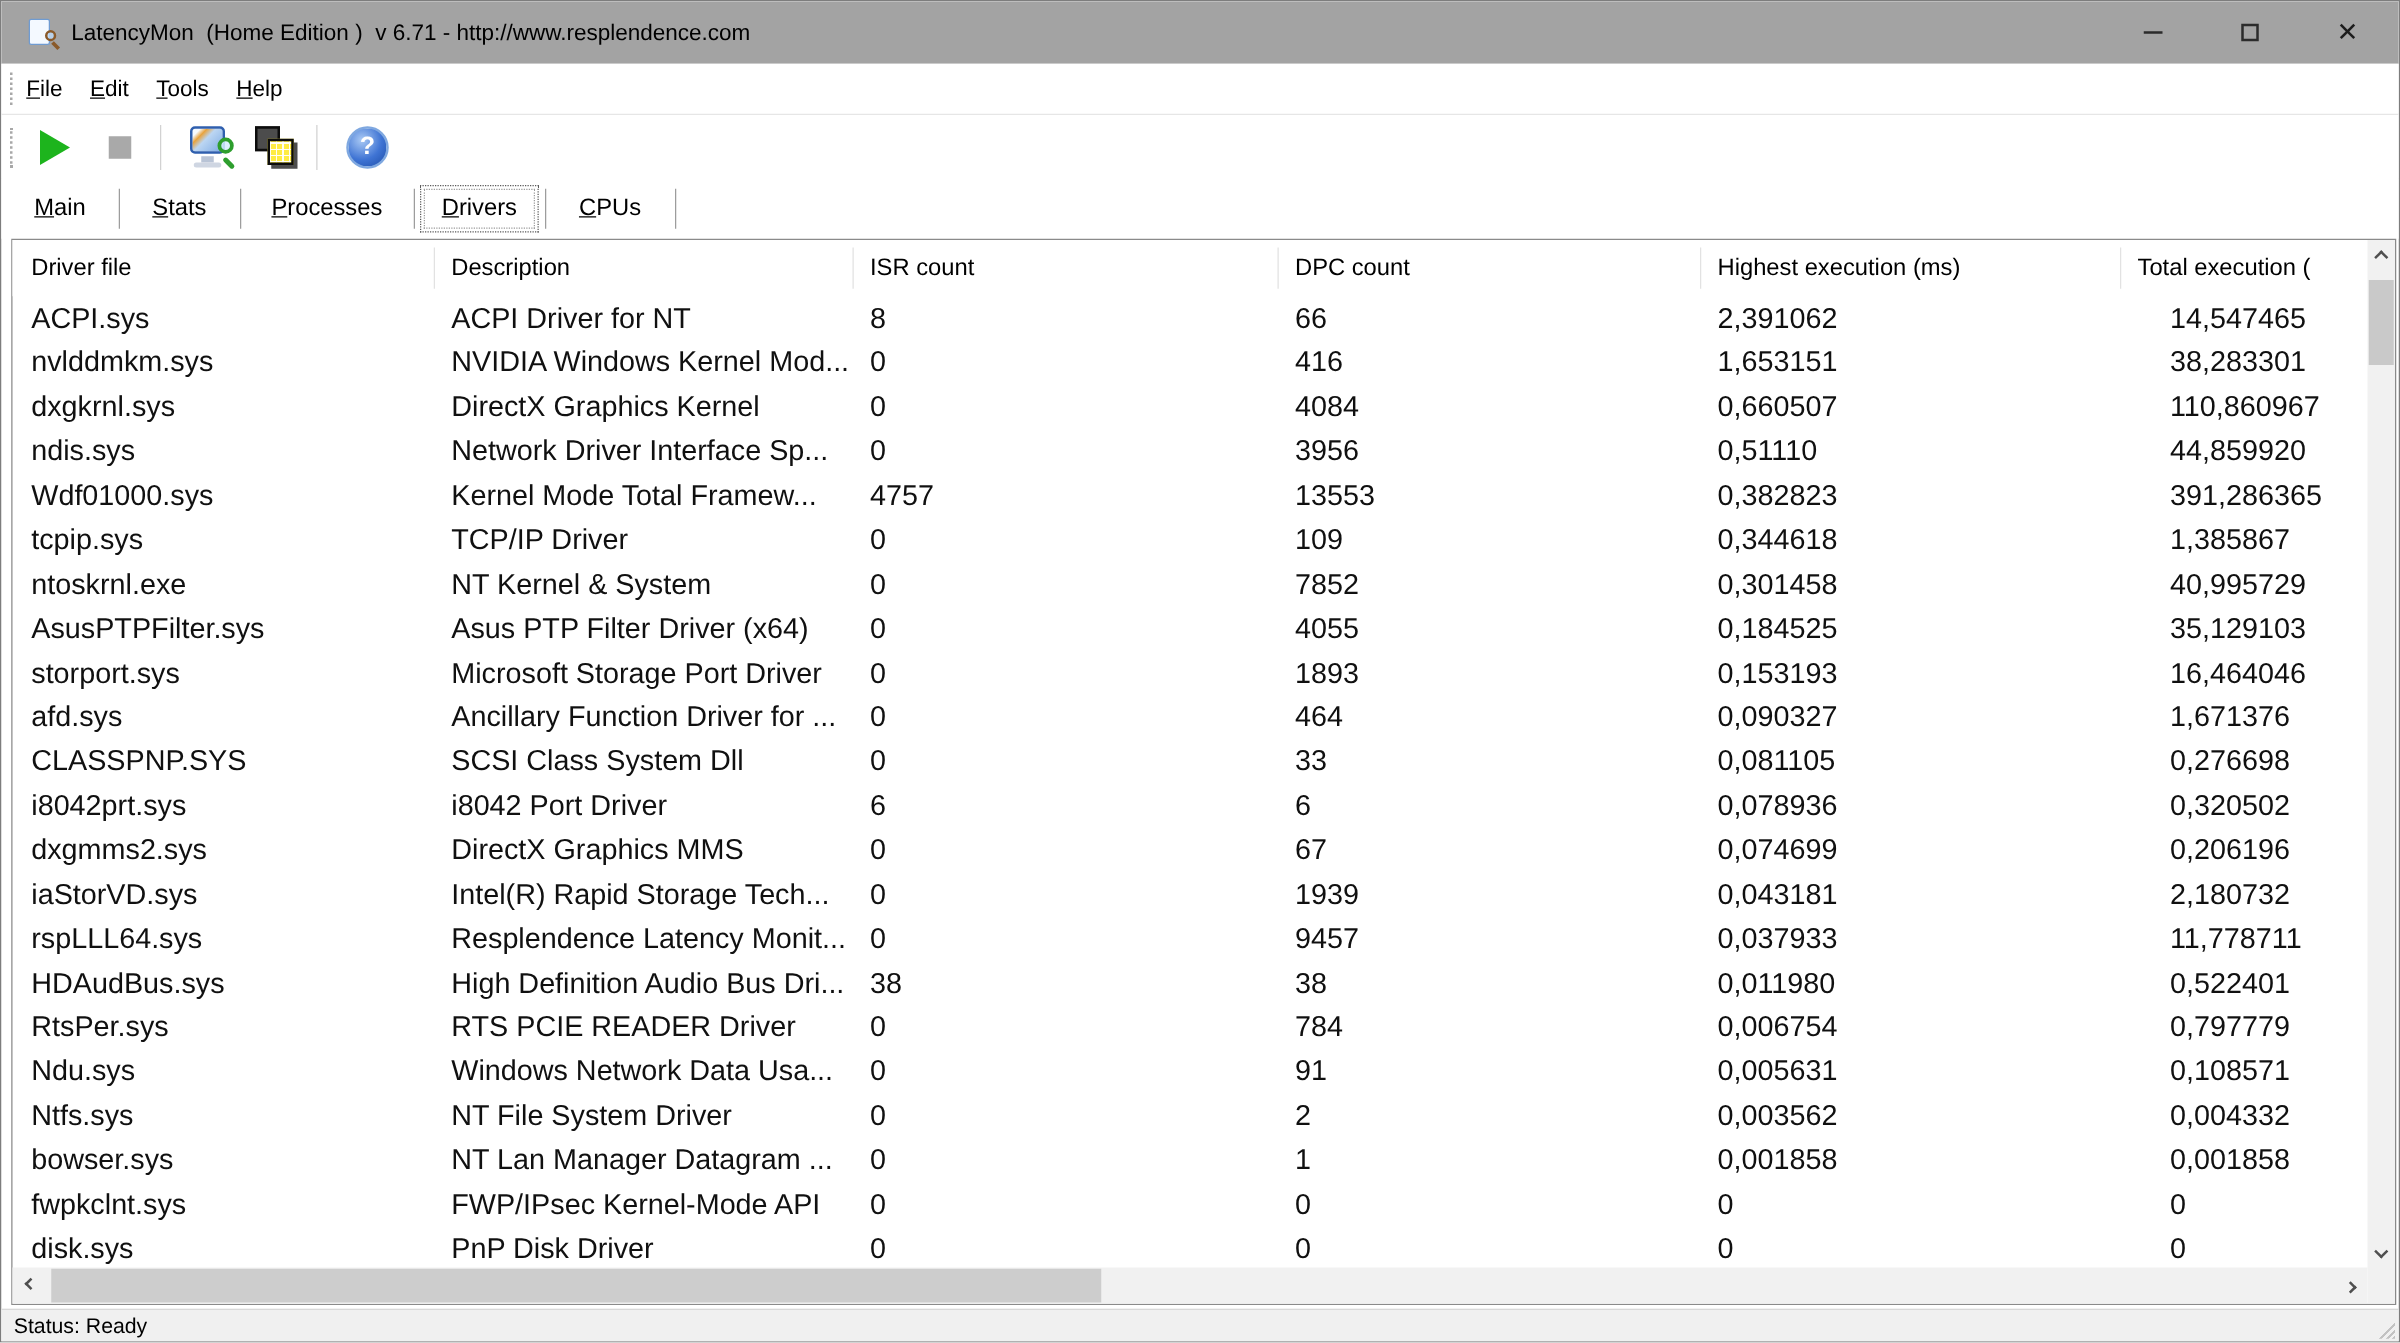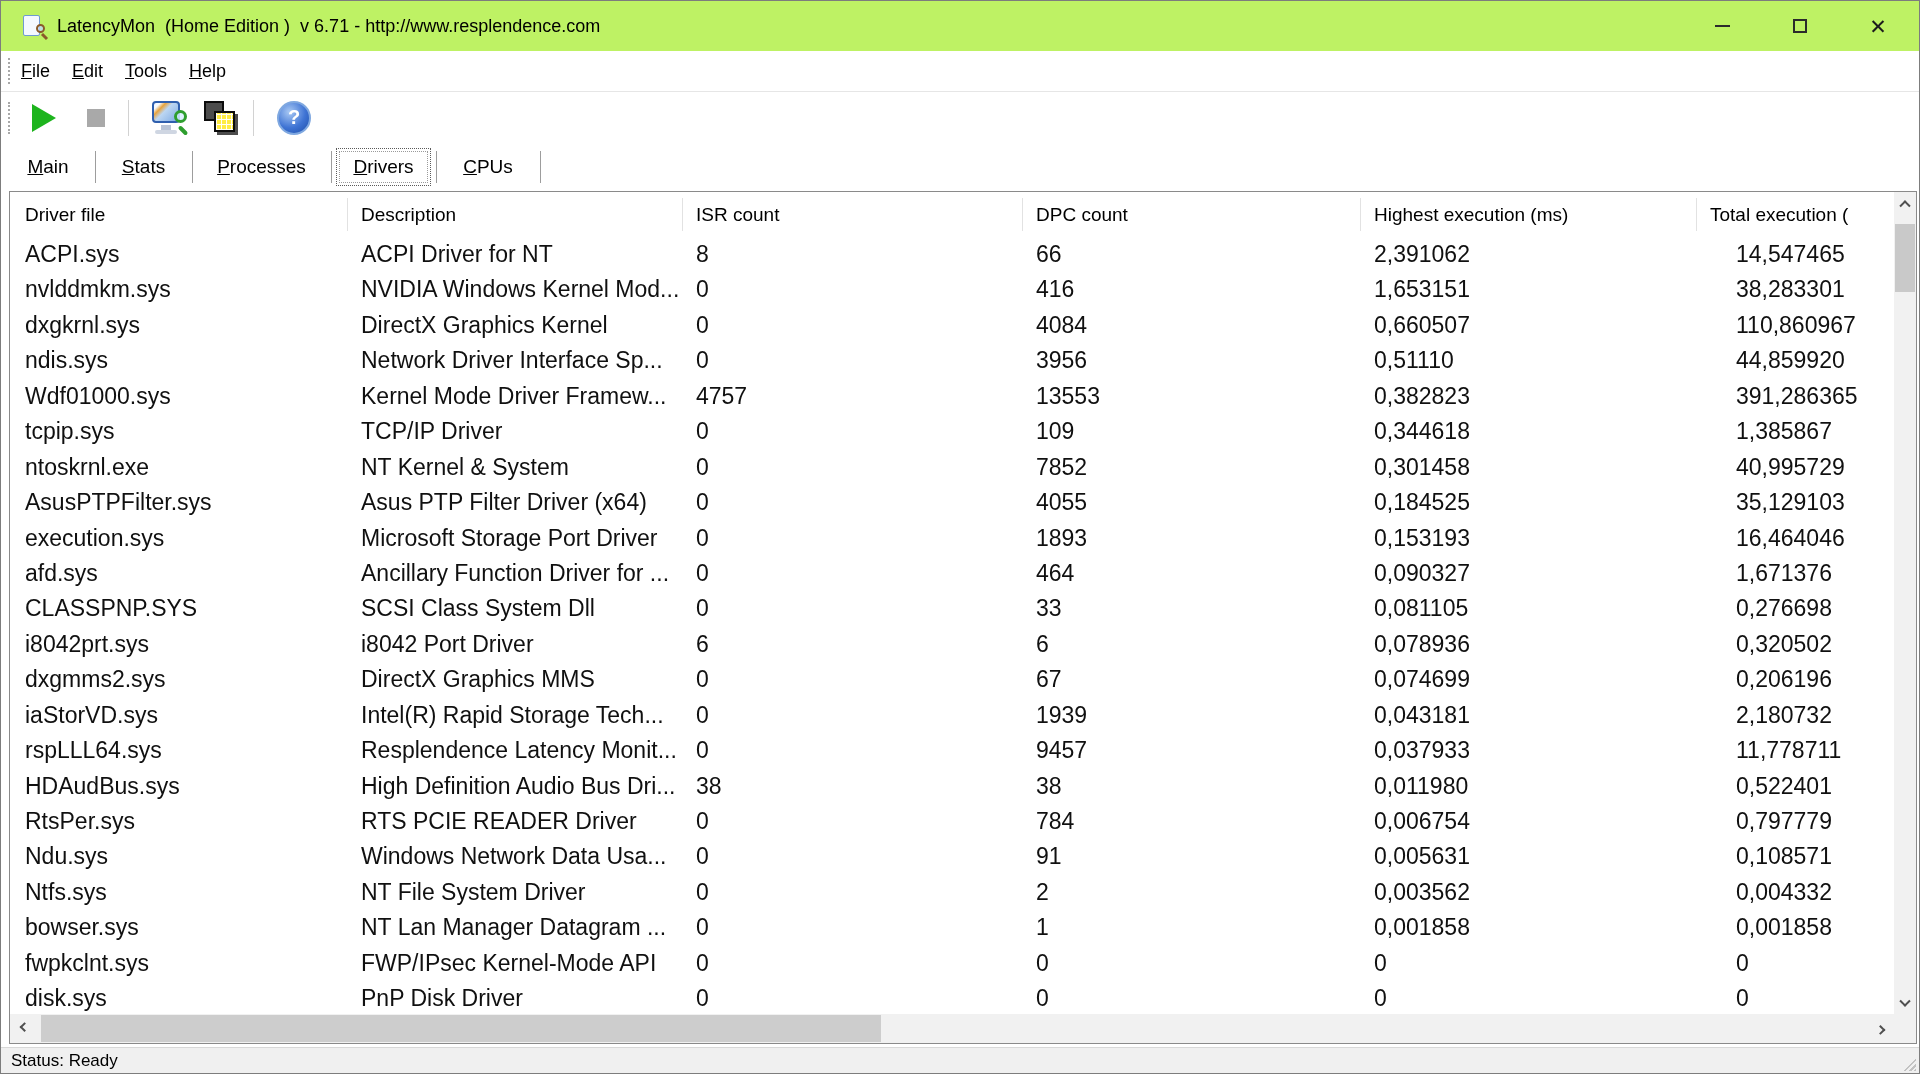--- a/index.html
+++ b/index.html
@@ -5,21 +5,21 @@
   * { margin:0; padding:0; box-sizing:border-box; }
   html,body { width:1920px; height:1074px; background:#e8e8e8; }
   body { font-family:"Liberation Sans", sans-serif; color:#000; }
 
   .window{
     position:relative; width:1920px; height:1074px; background:#fff;
     border:1px solid #7d7d7d; overflow:hidden;
   }
 
   
-  .titlebar{ position:absolute; left:0; top:0; right:0; height:50px; background:#bef264; }
+  .titlebar{ position:absolute; left:0; top:0; right:0; height:50px; background:#a3a3a3; }
   .appicon{ position:absolute; left:20px; top:13px; width:24px; height:24px; }
   .appicon .page{ position:absolute; left:2px; top:1px; width:17px; height:21px;
     background:#f4f9ff; border:1px solid #6f9bd1; border-radius:2px; }
   .appicon .lens{ position:absolute; right:0px; top:10px; width:9px; height:9px;
     border:2px solid #8a5a2a; border-radius:50%; background:rgba(190,220,250,.8); }
   .appicon .handle{ position:absolute; right:-1px; top:19px; width:3px; height:7px;
     background:#8a5a2a; transform:rotate(-45deg); }
   .title{ position:absolute; left:56px; top:0; line-height:50px; font-size:18px; white-space:pre; }
   .wctrl{ position:absolute; top:0; width:58px; height:50px; display:flex; align-items:center; justify-content:center; }
   .wctrl.min{ left:1692px; } .wctrl.max{ left:1770px; } .wctrl.close{ left:1848px; }
@@ -226,21 +226,21 @@
         <div class="trow">
           <span class="cell c0">ndis.sys</span>
           <span class="cell c1">Network Driver Interface Sp...</span>
           <span class="cell c2">0</span>
           <span class="cell c3">3956</span>
           <span class="cell c4">0,51110</span>
           <span class="cell c5">44,859920</span>
         </div>
         <div class="trow">
           <span class="cell c0">Wdf01000.sys</span>
-          <span class="cell c1">Kernel Mode Driver Framew...</span>
+          <span class="cell c1">Kernel Mode Total Framew...</span>
           <span class="cell c2">4757</span>
           <span class="cell c3">13553</span>
           <span class="cell c4">0,382823</span>
           <span class="cell c5">391,286365</span>
         </div>
         <div class="trow">
           <span class="cell c0">tcpip.sys</span>
           <span class="cell c1">TCP/IP Driver</span>
           <span class="cell c2">0</span>
           <span class="cell c3">109</span>
@@ -257,21 +257,21 @@
         </div>
         <div class="trow">
           <span class="cell c0">AsusPTPFilter.sys</span>
           <span class="cell c1">Asus PTP Filter Driver (x64)</span>
           <span class="cell c2">0</span>
           <span class="cell c3">4055</span>
           <span class="cell c4">0,184525</span>
           <span class="cell c5">35,129103</span>
         </div>
         <div class="trow">
-          <span class="cell c0">execution.sys</span>
+          <span class="cell c0">storport.sys</span>
           <span class="cell c1">Microsoft Storage Port Driver</span>
           <span class="cell c2">0</span>
           <span class="cell c3">1893</span>
           <span class="cell c4">0,153193</span>
           <span class="cell c5">16,464046</span>
         </div>
         <div class="trow">
           <span class="cell c0">afd.sys</span>
           <span class="cell c1">Ancillary Function Driver for ...</span>
           <span class="cell c2">0</span>

